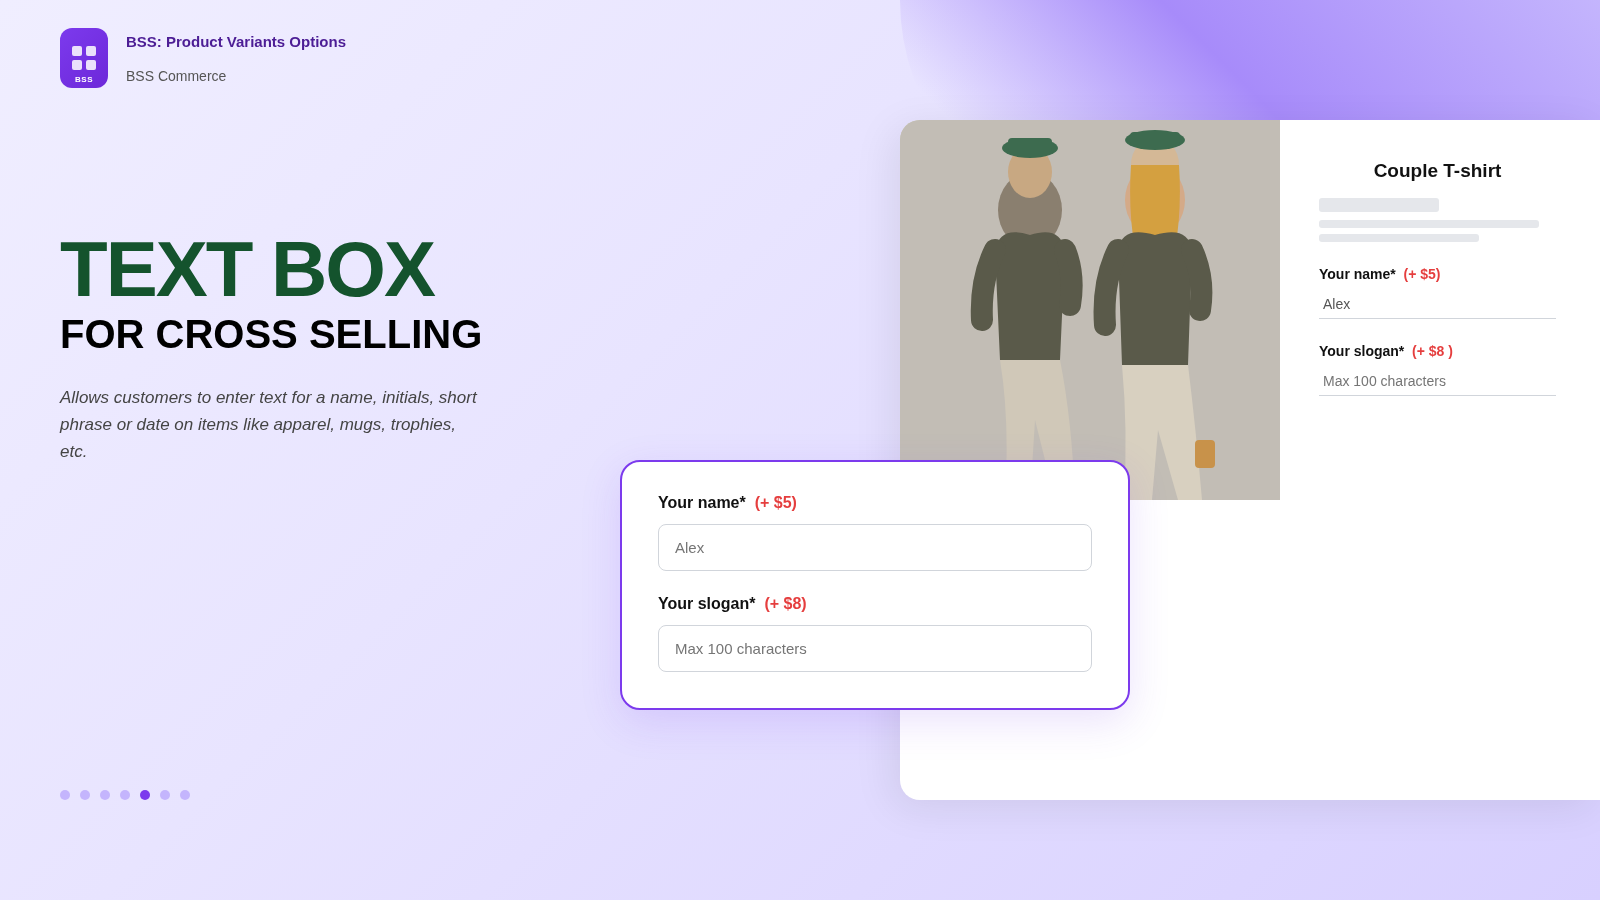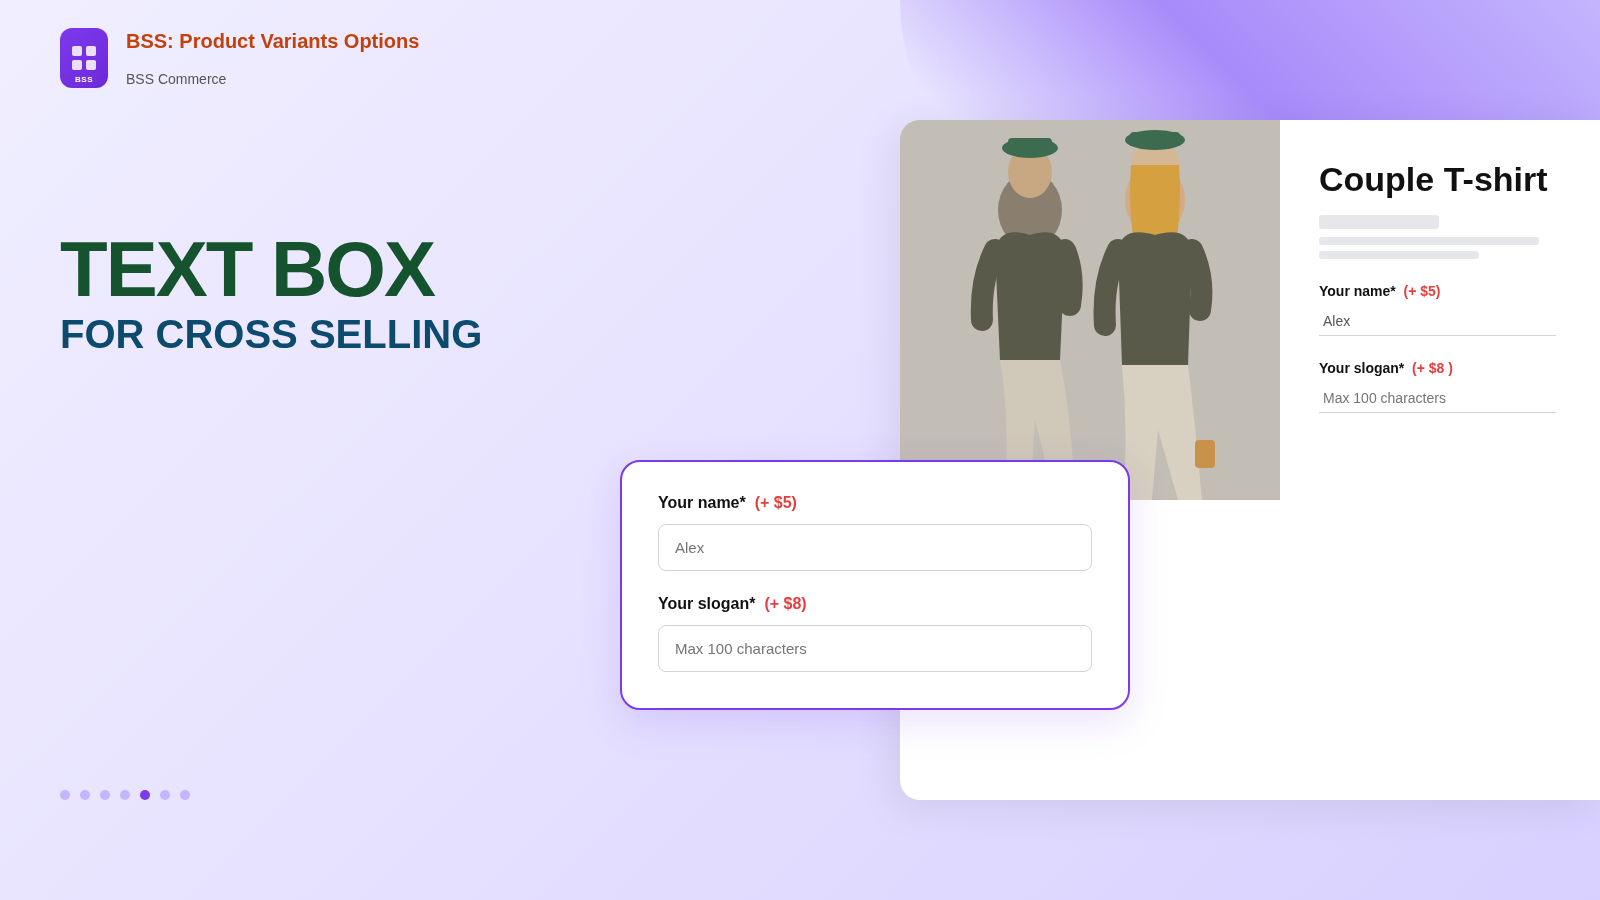--- a/index.html
+++ b/index.html
@@ -77,23 +77,23 @@
       color: #fff;
       letter-spacing: 0.5px;
     }
 
     .header-text {
       display: flex;
       flex-direction: column;
     }
 
     .app-title {
-      font-size: 20px;
-      font-weight: 700;
-      color: #c2410c;
+      font-size: 15px;
+      font-weight: 700;
+      color: #4c1d95;
     }
 
     .app-subtitle {
       font-size: 14px;
       color: #555;
       margin-top: 18px;
     }
 
     
     .left-content {
@@ -108,21 +108,21 @@
       font-weight: 900;
       color: #14532d;
       line-height: 1;
       letter-spacing: -2px;
       text-transform: uppercase;
     }
 
     .subheadline {
       font-size: 40px;
       font-weight: 900;
-      color: #0c4a6e;
+      color: #000000;
       line-height: 1.1;
       text-transform: uppercase;
       margin-top: 4px;
     }
 
     .description {
       font-size: 17px;
       color: #444;
       font-style: italic;
       line-height: 1.6;
@@ -166,24 +166,25 @@
 
     .product-info {
       position: absolute;
       left: 395px;
       top: 20px;
       width: 285px;
       padding: 20px 24px;
     }
 
     .product-name {
-      font-size: 34px;
+      font-size: 19px;
       font-weight: 800;
       color: #111;
       margin-bottom: 16px;
+      text-align: center;
     }
 
     .price-bar {
       width: 120px;
       height: 14px;
       background: #e5e7eb;
       border-radius: 3px;
       margin-bottom: 8px;
     }
 
@@ -298,20 +299,21 @@
     </div>
     <div class="header-text">
       <span class="app-title">BSS: Product Variants Options</span>
       <span class="app-subtitle">BSS Commerce</span>
     </div>
   </div>
 
   <div class="left-content">
     <div class="headline">TEXT BOX</div>
     <div class="subheadline">FOR CROSS SELLING</div>
+    <div class="description">Allows customers to enter text for a name, initials, short phrase or date on items like apparel, mugs, trophies, etc.</div>
   </div>
 
   <div class="pagination">
     <div class="dot"></div>
     <div class="dot"></div>
     <div class="dot"></div>
     <div class="dot"></div>
     <div class="dot active"></div>
     <div class="dot"></div>
     <div class="dot"></div>

